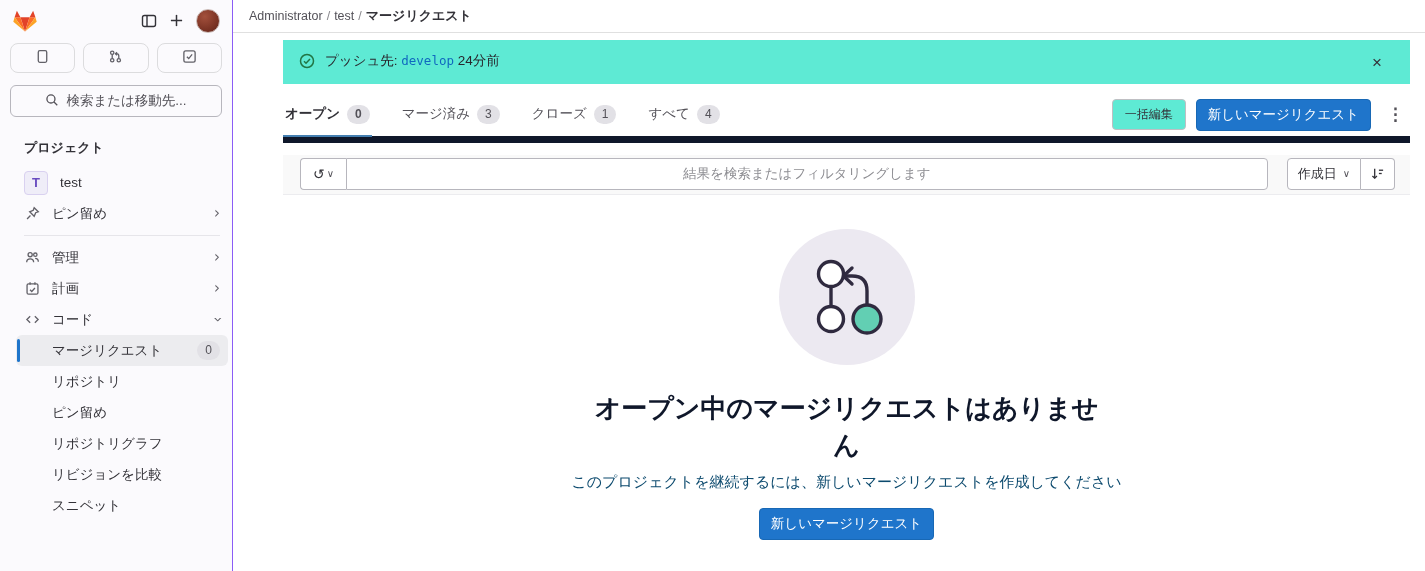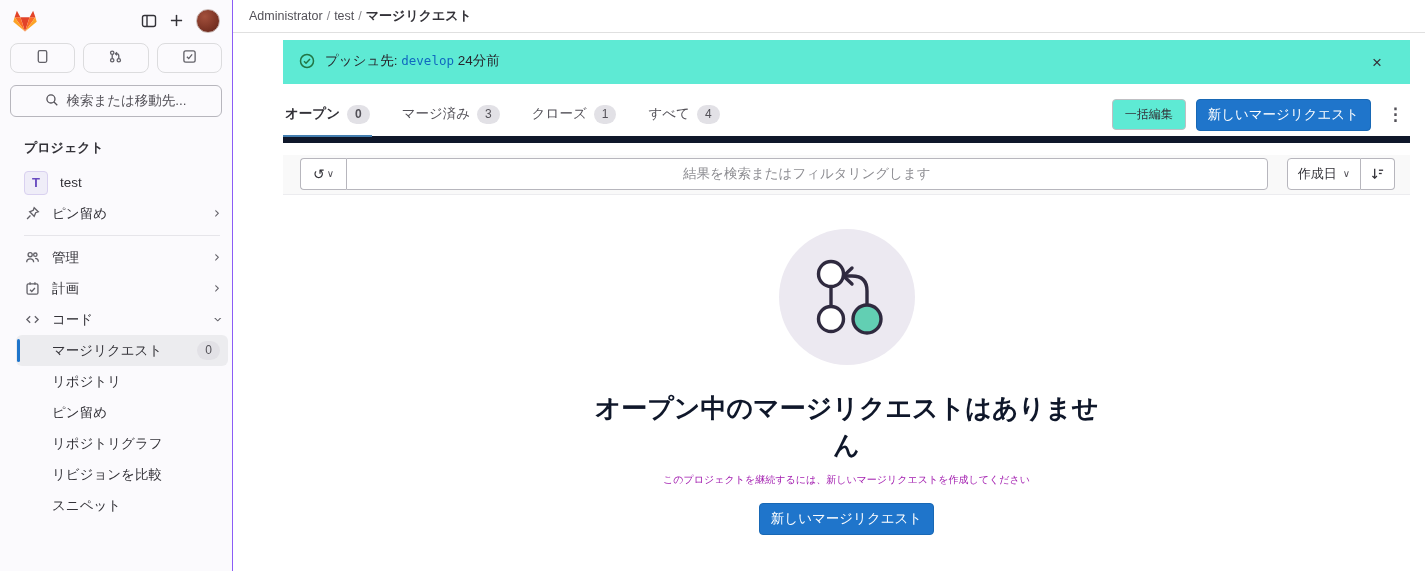--- a/index.html
+++ b/index.html
@@ -127,21 +127,21 @@
     background:#fff; border:1px solid #b7b6bd; border-left:none; border-radius:0 4px 4px 0;
     width:34px; display:flex; align-items:center; justify-content:center; cursor:pointer; color:#333238;
   }
 
   
   .empty-state { text-align:center; padding-top:34px; }
   .empty-title {
     font-size:26px; font-weight:bold; color:#0f172a; line-height:1.45;
     max-width:505px; margin:22px auto 0;
   }
-  .empty-desc { font-size:10px; color:#a21caf; margin-top:8px; }
+  .empty-desc { font-size:15px; color:#0c4a6e; margin-top:8px; }
   .empty-cta { margin-top:16px; }
 
   .chevron-glyph { font-family:"DejaVu Sans", sans-serif; }
 </style>
 </head>
 <body>
 
 <div class="app">
 
   <aside class="sidebar">

